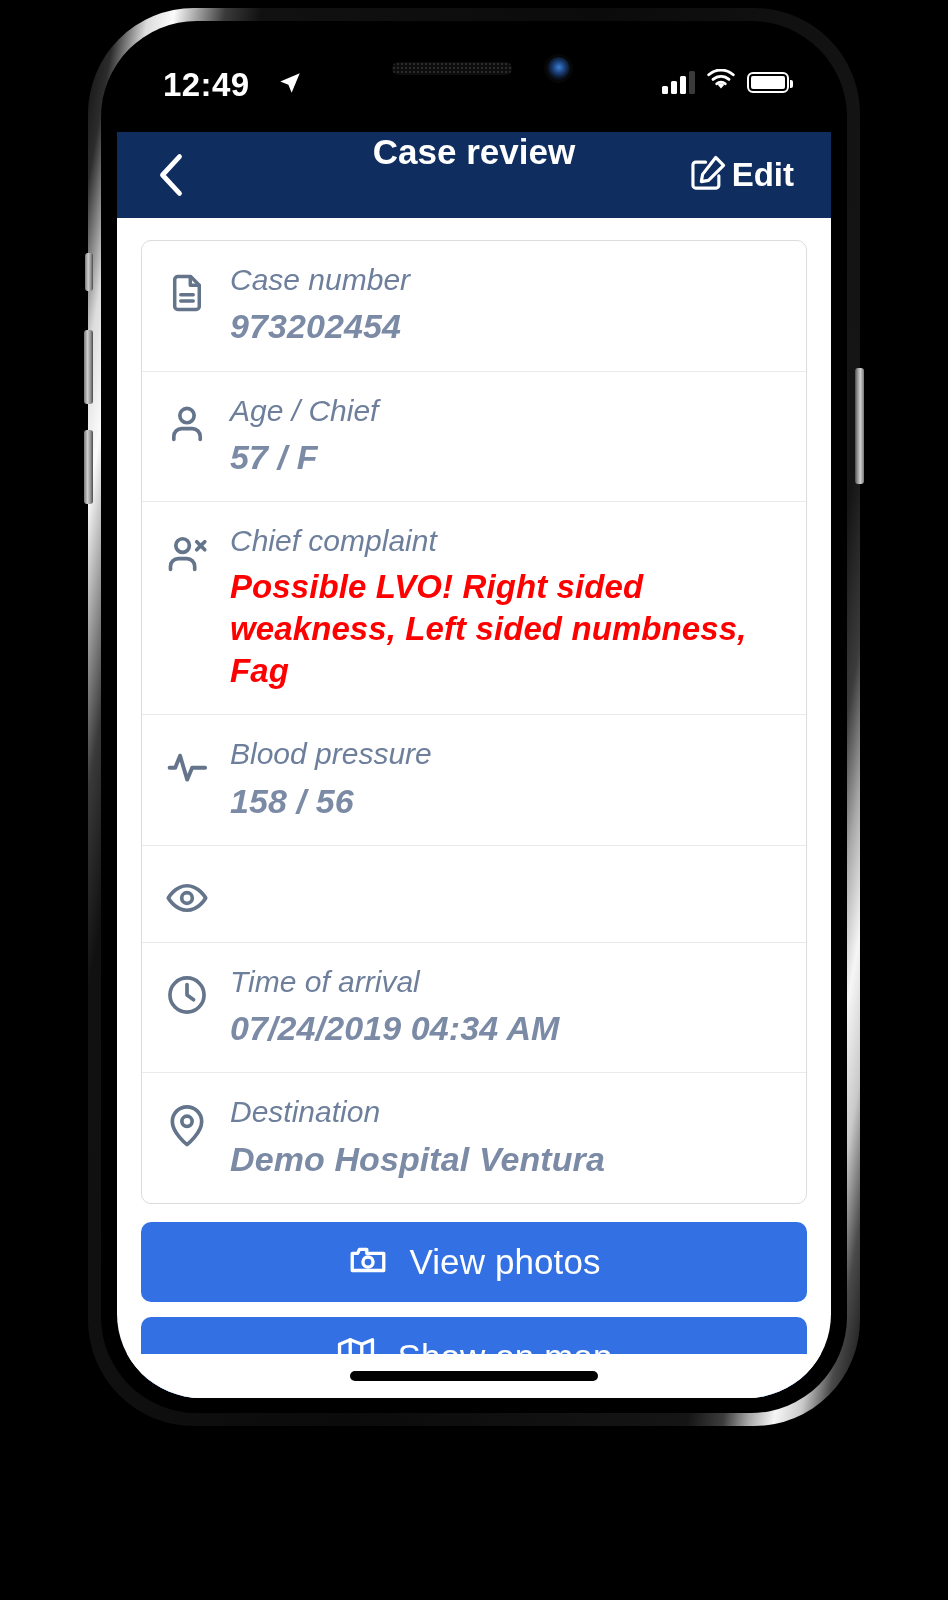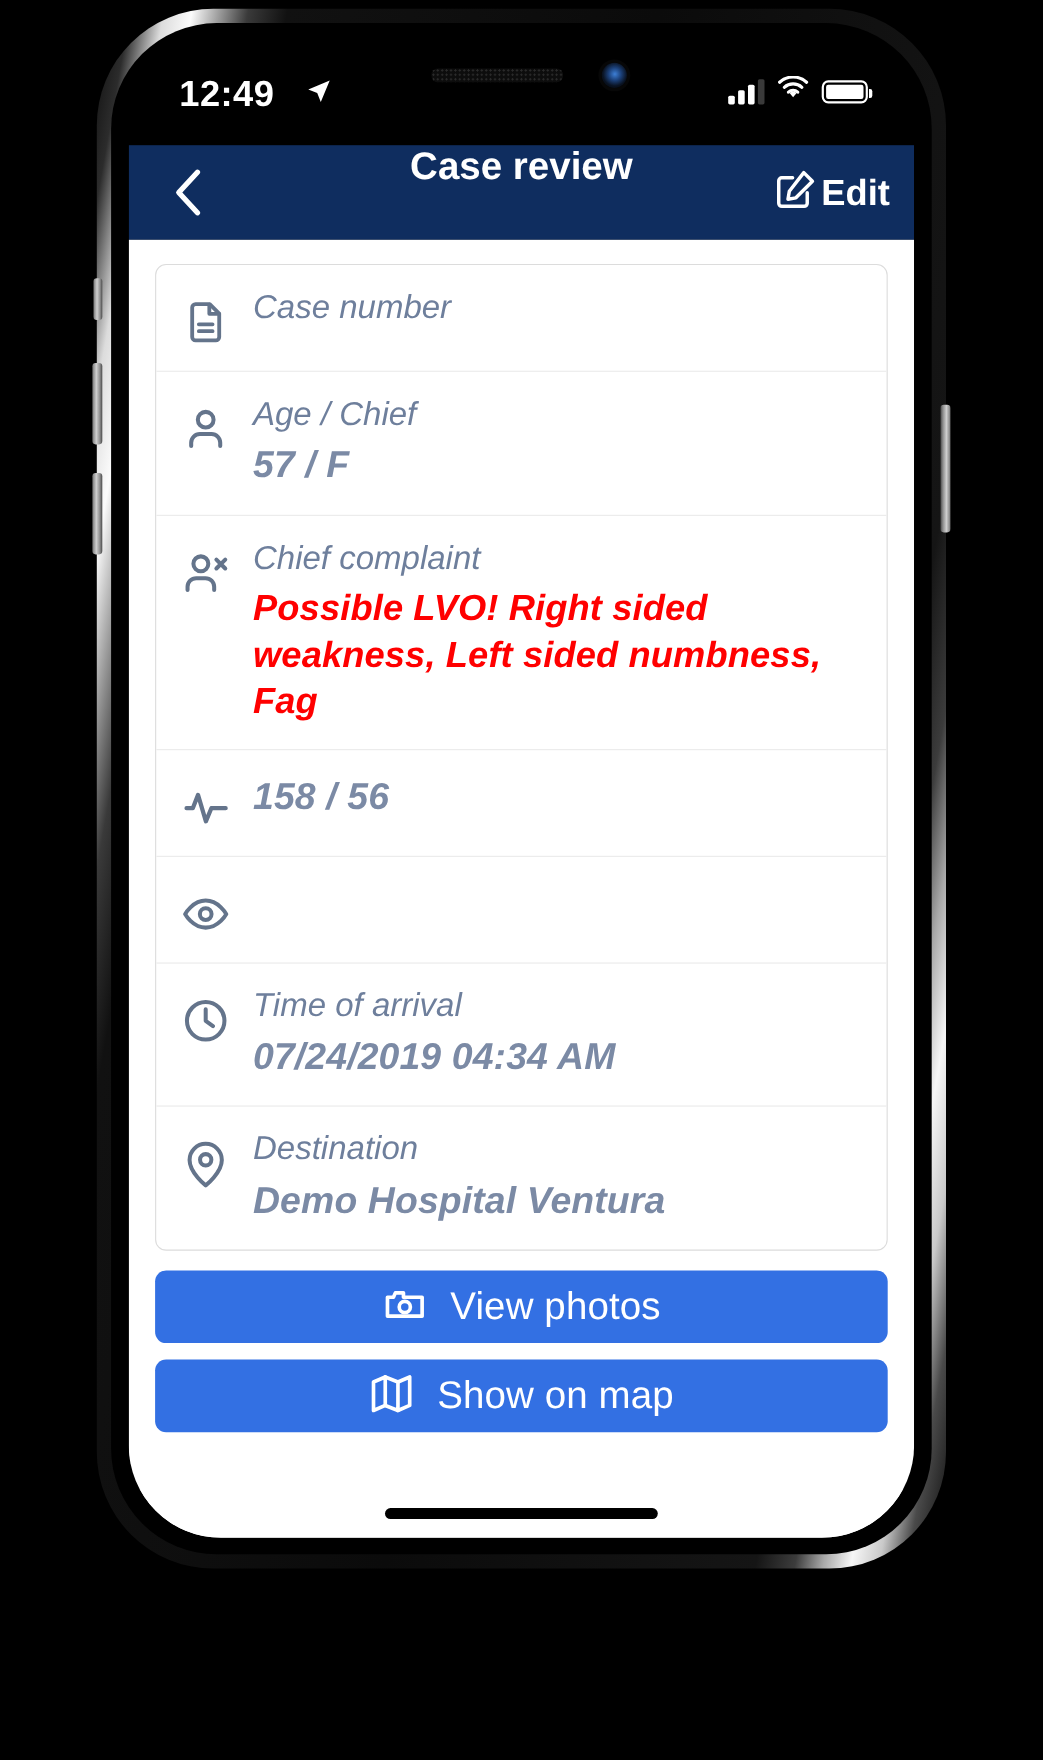--- a/index.html
+++ b/index.html
@@ -100,21 +100,21 @@
   .nav {
     position: relative; height: 86px; display: flex; align-items: flex-start;
     justify-content: center; background: #0f2d5f;
   }
   .nav-title { color: #fff; font-size: 35px; font-weight: 700; }
   .nav-back {
     position: absolute; left: 28px; top: 50%; transform: translateY(-50%);
     width: 52px; height: 52px; display: flex; align-items: center; justify-content: center;
   }
   .nav-edit {
-    position: absolute; right: 22px; top: 50%; transform: translateY(-50%);
+    position: absolute; right: 37px; top: 50%; transform: translateY(-50%);
     display: flex; align-items: center; gap: 3px; color: #fff;
   }
   .nav-edit-label { font-size: 33px; font-weight: 600; }
 
   
   .app-body {
     background: #fff; height: calc(1362px - 96px - 86px);
     padding: 22px 24px 0; position: relative;
   }
   .card {
@@ -137,21 +137,21 @@
     font-size: 30px; color: #6e7f9c; line-height: 1.28; margin-bottom: 5px;
   }
   .row-value {
     font-size: 34px; color: #7b8aa5; font-weight: 700; line-height: 1.3;
     letter-spacing: .1px;
   }
   .row-value.alert { color: #ff0000; font-size: 33px; line-height: 1.28; }
 
   .actions { margin-top: 18px; display: flex; flex-direction: column; gap: 15px; }
   .btn {
-    height: 66px; border-radius: 10px; background: #3370e3;
+    height: 80px; border-radius: 10px; background: #3370e3;
     display: flex; align-items: center; justify-content: center; gap: 20px;
     color: #fff; border: none; cursor: pointer; font-family: inherit;
   }
   .btn-label { font-size: 35px; font-weight: 400; letter-spacing: .1px; }
 
   .home-bar-wrap {
     position: absolute; left: 0; bottom: 0; width: 100%; height: 44px;
     background: #fff; display: flex; align-items: center; justify-content: center;
   }
   .home-bar { width: 248px; height: 10px; border-radius: 6px; background: #000; }
@@ -228,20 +228,21 @@
 
         <div class="row">
           <span class="row-icon">
             <svg width="44" height="44" viewBox="0 0 24 24" fill="none" stroke="currentColor" stroke-width="1.9" stroke-linecap="round" stroke-linejoin="round">
               <path d="M14 3H7a1.7 1.7 0 0 0-1.7 1.7v14.6A1.7 1.7 0 0 0 7 21h10a1.7 1.7 0 0 0 1.7-1.7V7.7L14 3z"></path>
               <path d="M13.8 3.2v4.6h4.7M8.6 13h6.8M8.6 16.4h6.8"></path>
             </svg>
           </span>
           <div class="row-text">
             <div class="row-label">Case number</div>
+            <div class="row-value">973202454</div>
           </div>
         </div>
 
         <div class="row">
           <span class="row-icon">
             <svg width="44" height="44" viewBox="0 0 24 24" fill="none" stroke="currentColor" stroke-width="2" stroke-linecap="round" stroke-linejoin="round">
               <circle cx="12" cy="7.4" r="3.9"></circle>
               <path d="M4.8 20.4v-1.6a4.3 4.3 0 0 1 4.3-4.3h5.8a4.3 4.3 0 0 1 4.3 4.3v1.6"></path>
             </svg>
           </span>
@@ -265,20 +266,21 @@
           </div>
         </div>
 
         <div class="row">
           <span class="row-icon">
             <svg width="44" height="44" viewBox="0 0 24 24" fill="none" stroke="currentColor" stroke-width="2.1" stroke-linecap="round" stroke-linejoin="round">
               <path d="M2.5 12.4h3.1l2.6-6.6 3.9 13.1 2.7-6.5h7.1"></path>
             </svg>
           </span>
           <div class="row-text">
+            <div class="row-label">Blood pressure</div>
             <div class="row-value">158 / 56</div>
           </div>
         </div>
 
         <div class="row">
           <span class="row-icon">
             <svg width="44" height="44" viewBox="0 0 24 24" fill="none" stroke="currentColor" stroke-width="2" stroke-linecap="round" stroke-linejoin="round">
               <path d="M1.8 12S5.5 5.3 12 5.3 22.2 12 22.2 12 18.5 18.7 12 18.7 1.8 12 1.8 12z"></path>
               <circle cx="12" cy="12" r="2.9"></circle>
             </svg>

